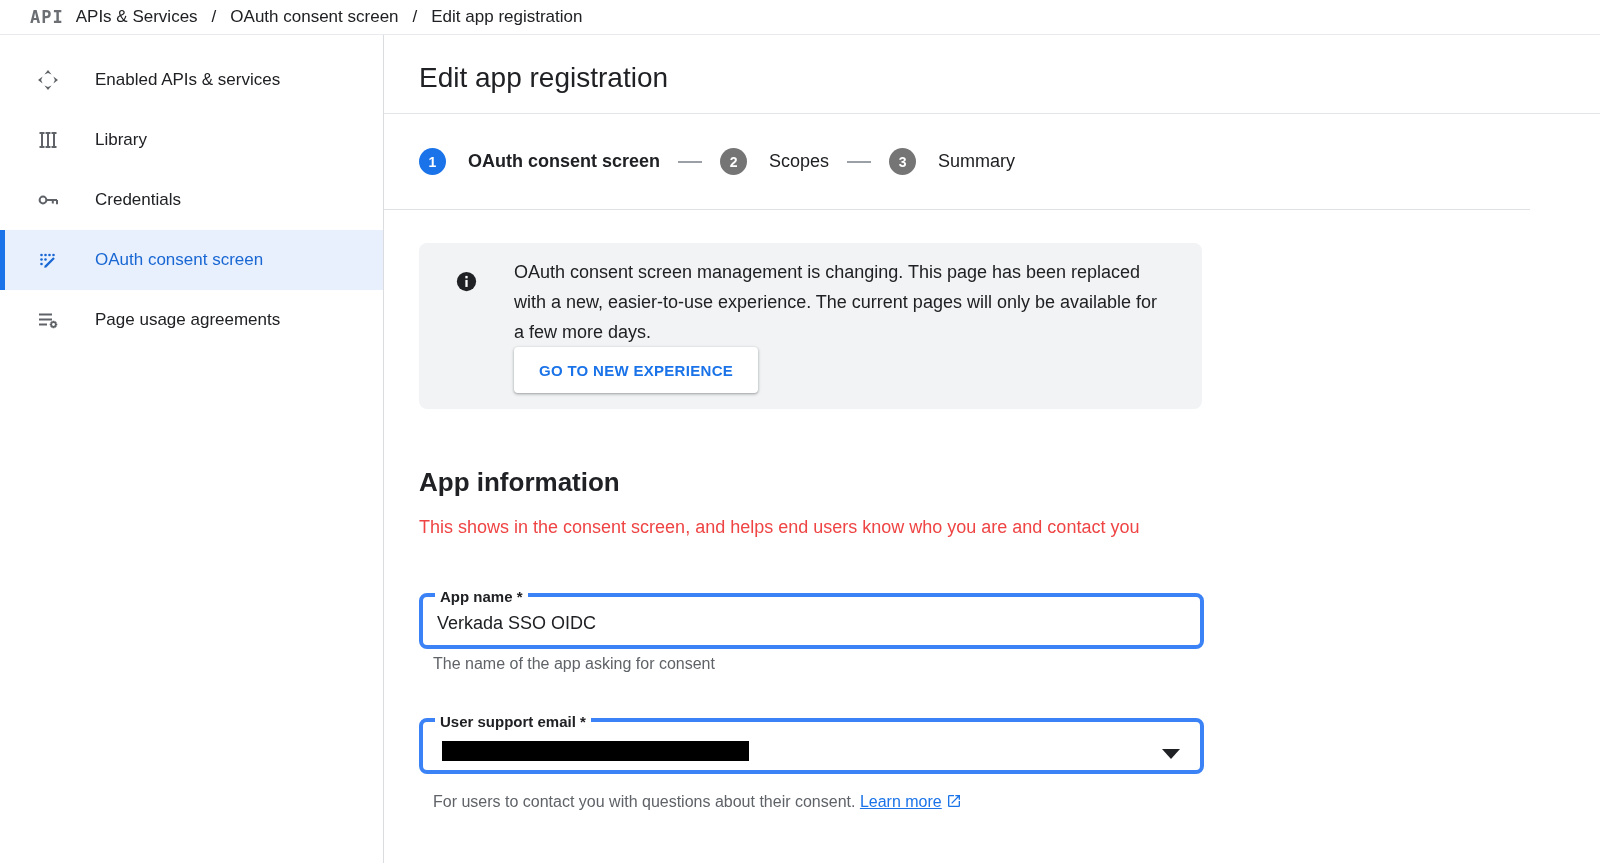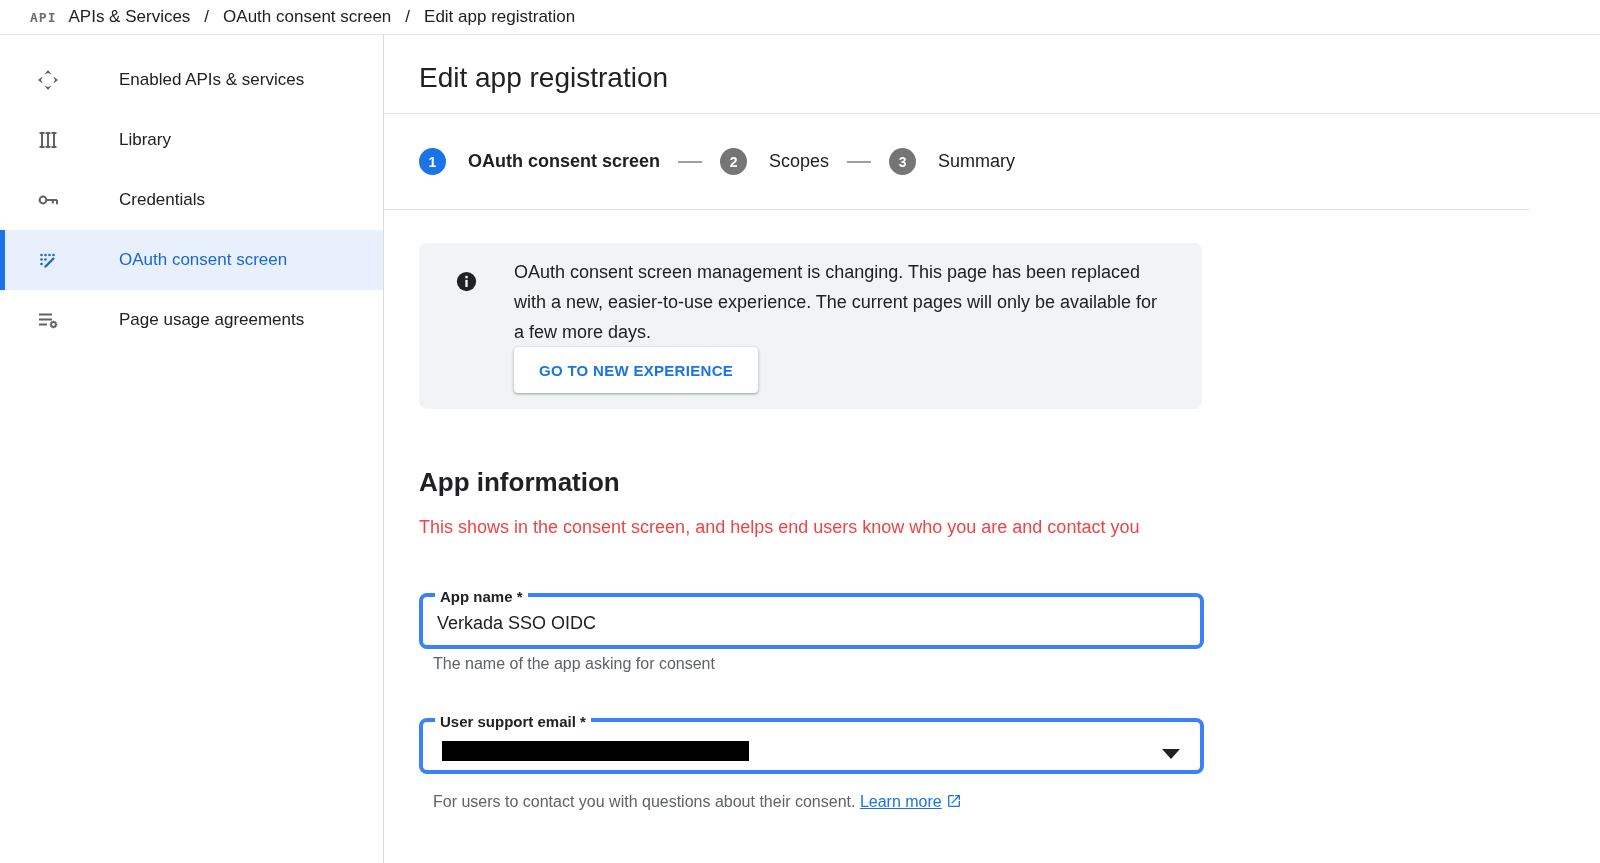--- a/index.html
+++ b/index.html
@@ -2,32 +2,32 @@
 <html><head>
 <meta charset="utf-8">
 <style>
   * { margin:0; padding:0; box-sizing:border-box; }
   html,body { width:1600px; height:863px; overflow:hidden; background:#fff;
     font-family:"Liberation Sans", sans-serif; color:#202124; }
 
   
   .topbar { height:35px; border-bottom:1px solid #e8eaed; display:flex; align-items:center;
     padding-left:30px; background:#fff; }
-  .api-logo { font-family:"DejaVu Sans Mono", monospace; font-weight:bold; font-size:13px;
+  .api-logo { font-family:"DejaVu Sans Mono", monospace; font-weight:bold; font-size:17px;
     color:#6b6f73; letter-spacing:1px; margin-right:12px; }
   .crumb { font-size:17px; color:#202124; cursor:pointer; }
   .crumb-sep { font-size:17px; color:#202124; margin:0 14px; }
 
   
   .content { display:flex; height:828px; }
   .sidebar { width:384px; border-right:1px solid #dadce0; padding-top:15px; flex:none; }
   .main { flex:1; padding-left:35px; }
 
   
-  .nav-item { height:60px; display:flex; align-items:center; position:relative; cursor:pointer;gap:24px; }
+  .nav-item { height:60px; display:flex; align-items:center; position:relative; cursor:pointer; }
   .nav-item .nav-icon { width:24px; height:24px; margin-left:36px; margin-right:35px; flex:none; }
   .nav-item .nav-label { font-size:17px; color:#202124; }
   .nav-item.selected { background:#e8f0fe; }
   .nav-item.selected .nav-label { color:#1967d2; }
   .sel-bar { position:absolute; left:0; top:0; width:5px; height:100%; background:#1a73e8; }
 
   
   .page-title { margin-top:23px; font-size:28px; line-height:40px; font-weight:400; color:#202124; }
   .divider-full { height:1px; background:#e3e5e8; margin-left:-35px; width:1216px; margin-top:15px; }
   .divider-step { height:1px; background:#dfe1e5; margin-left:-35px; width:1146px; }

